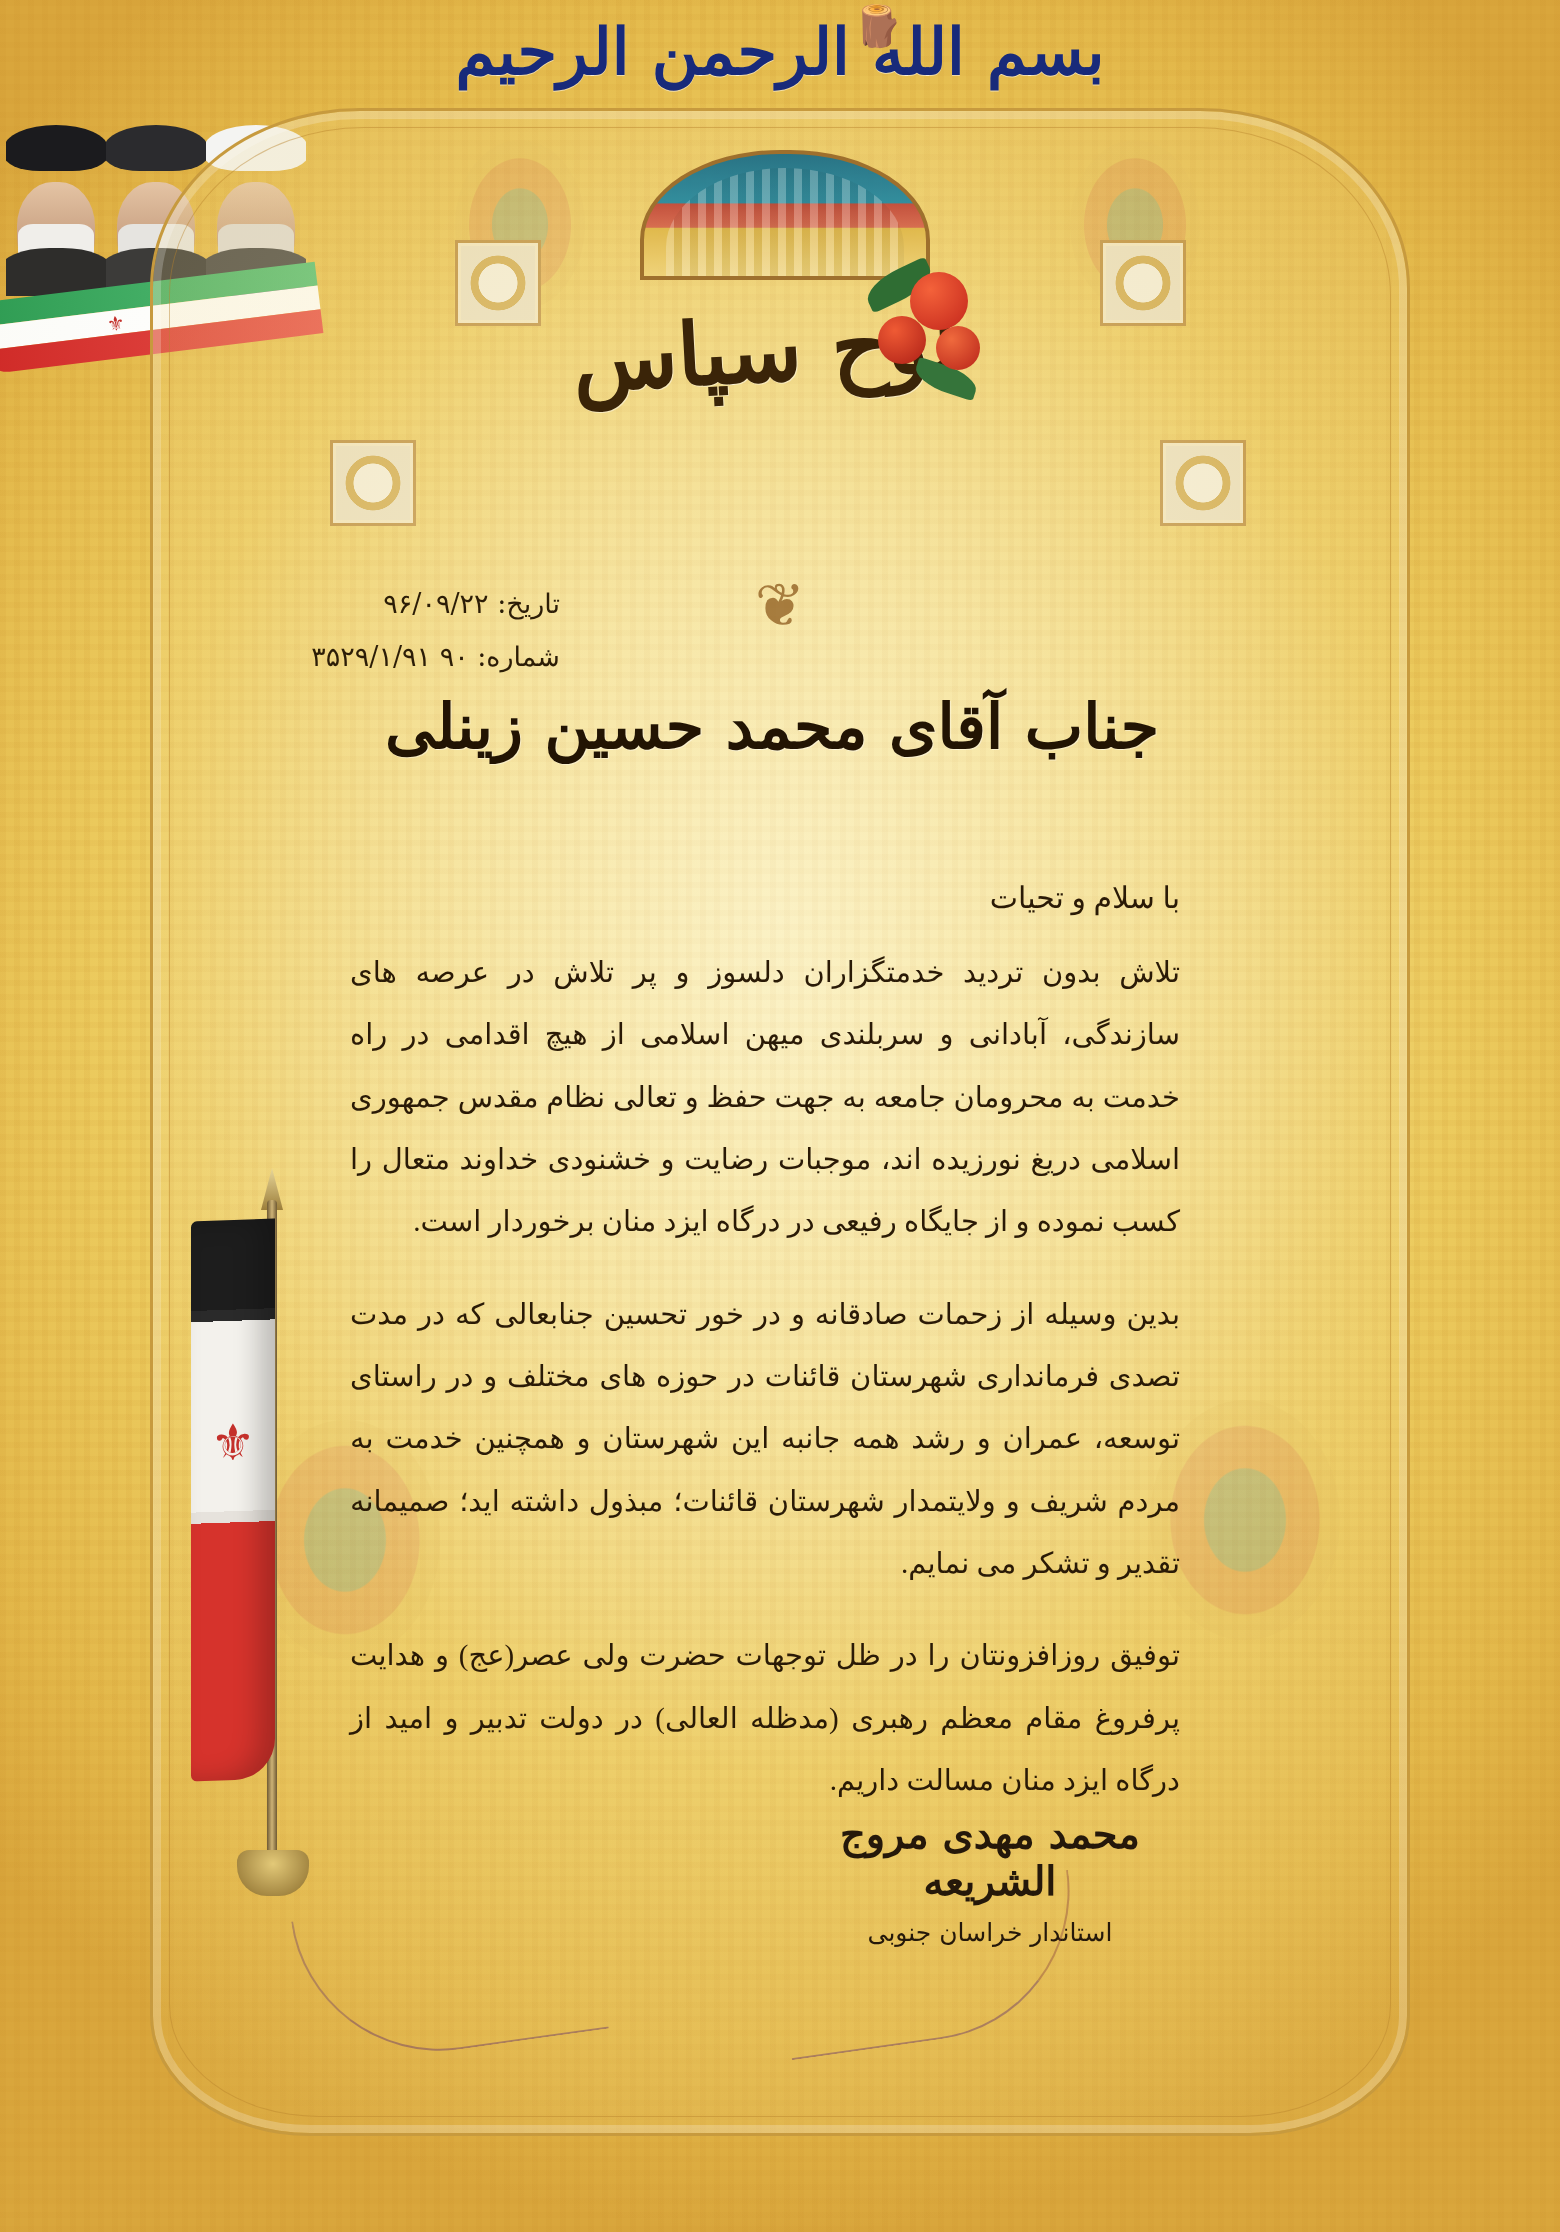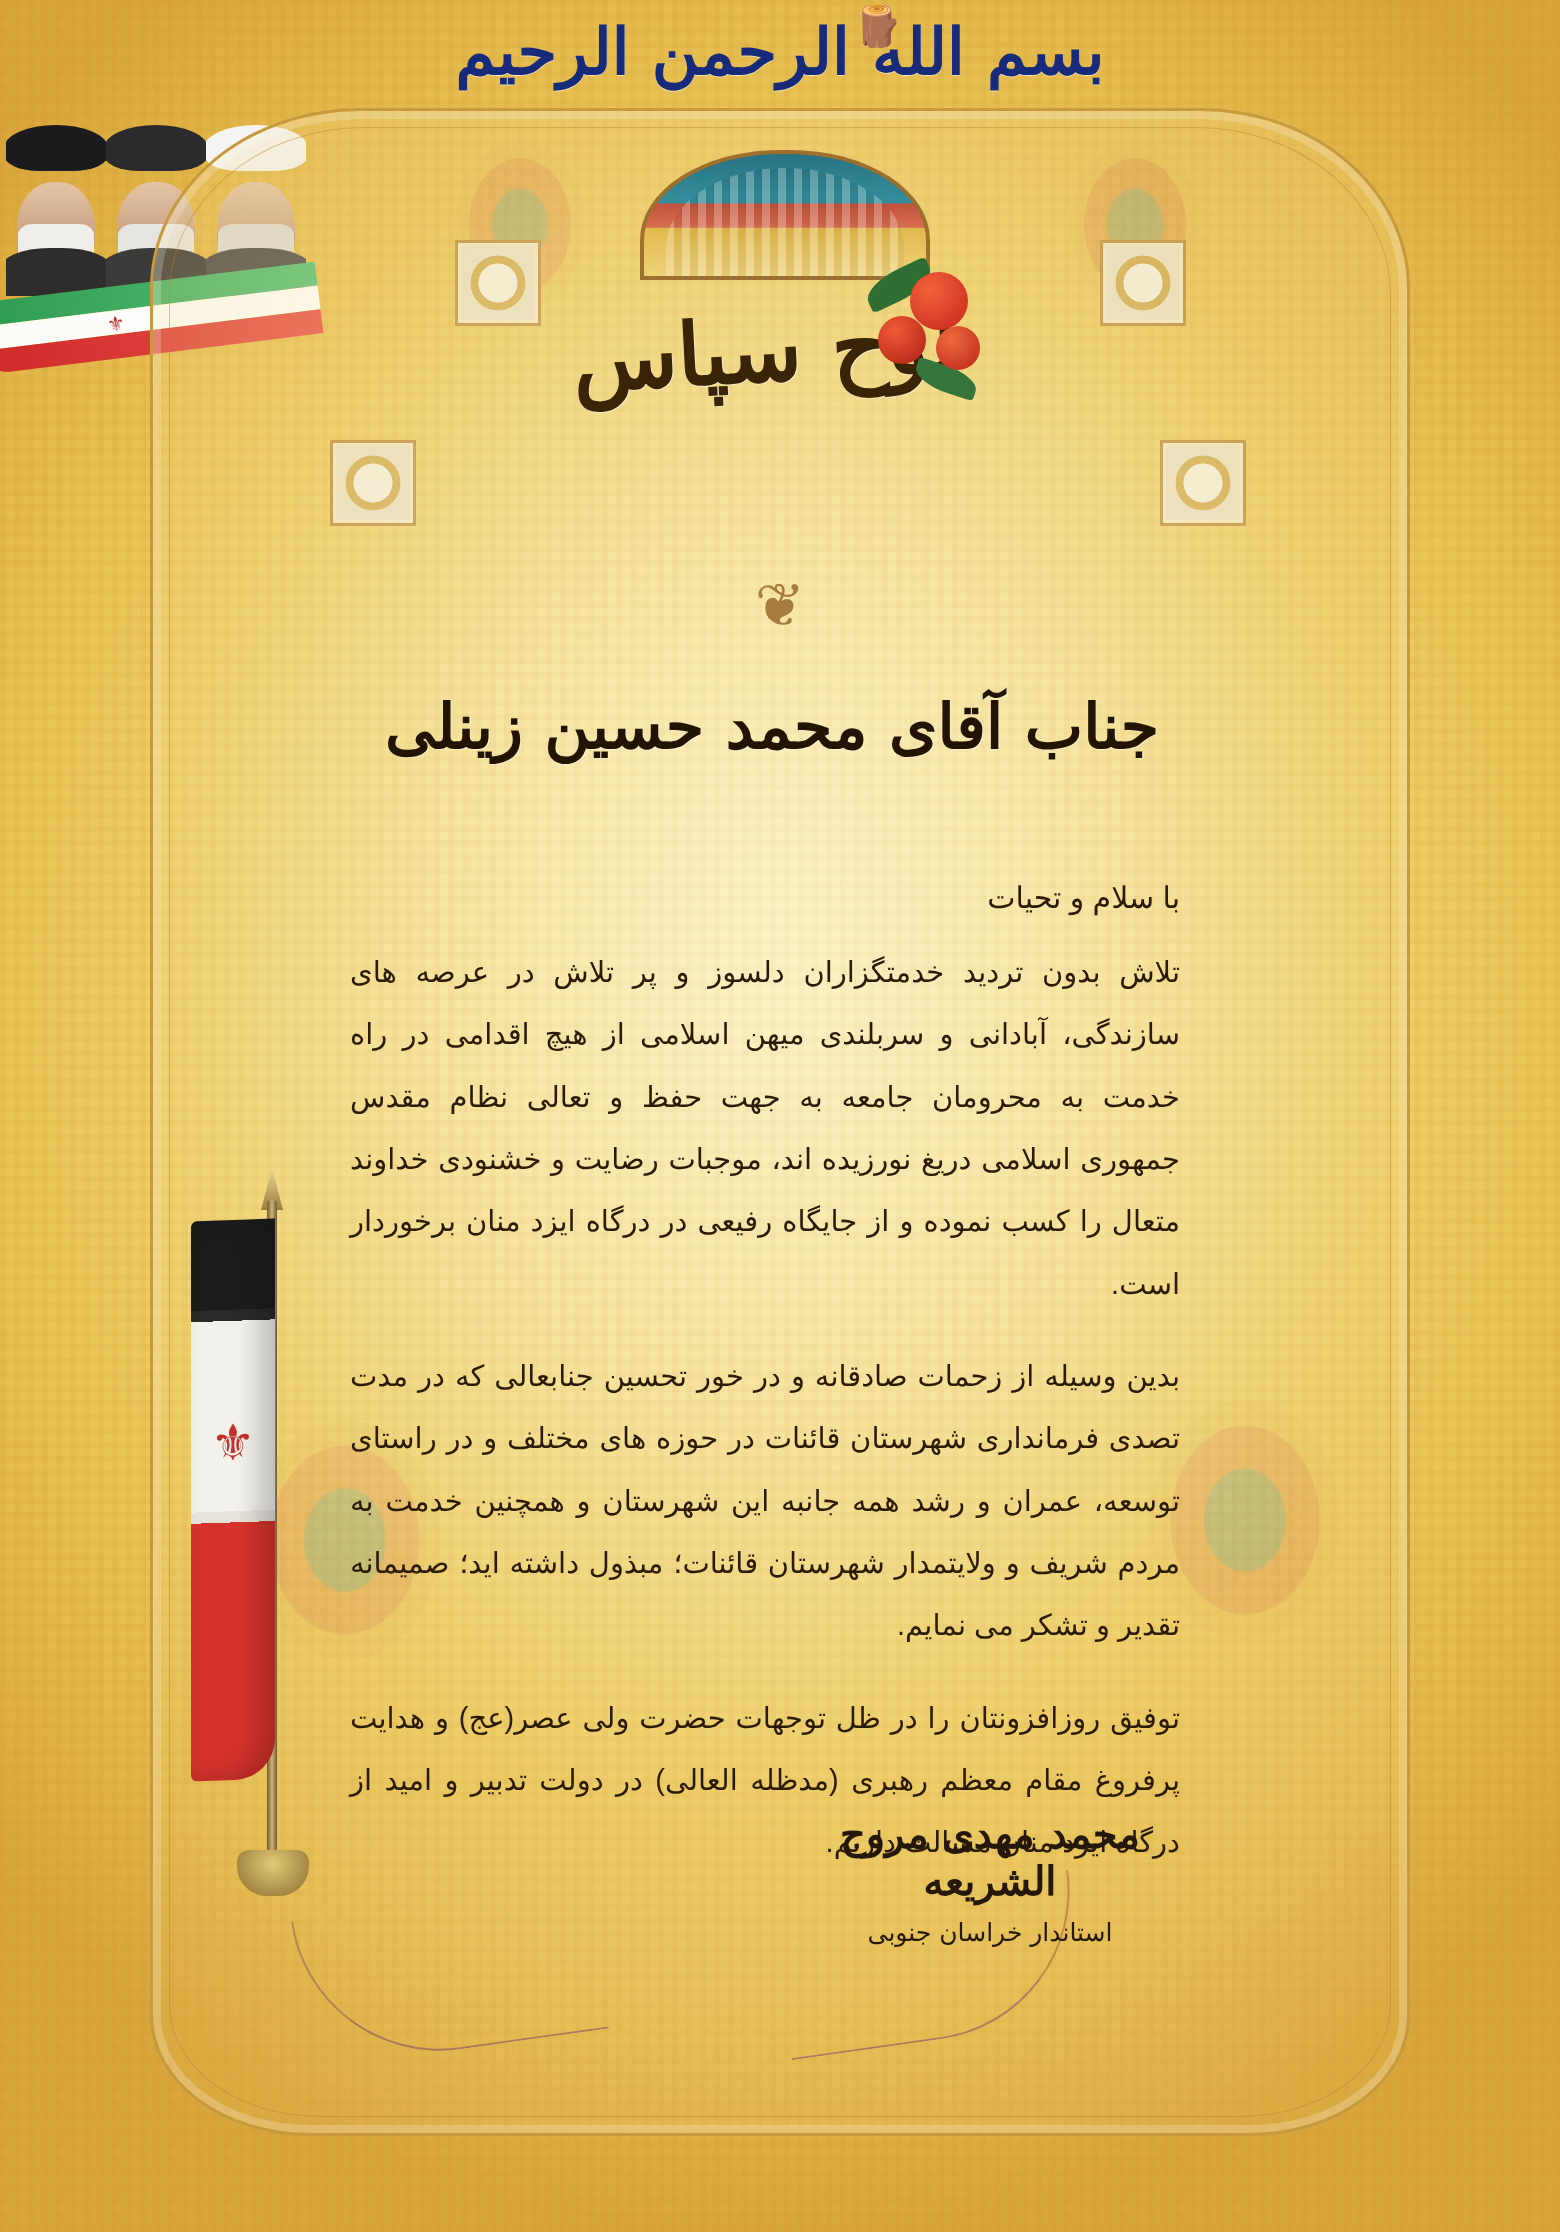--- a/index.html
+++ b/index.html
@@ -293,21 +293,21 @@
   }
 
   
   .body-text {
     position: absolute;
     top: 880px;
     right: 380px;
     width: 830px;
     direction: rtl;
     text-align: right;
-    font-family: Liberation Sans, sans-serif;
+    font-family: Liberation Serif, serif;
     color: #2a1a06;
   }
   .salutation {
     font-size: 30px;
     margin-bottom: 26px;
   }
   .para {
     font-size: 29px;
     line-height: 2.15;
     margin-bottom: 30px;
@@ -487,20 +487,30 @@
   <div class="flower">
     <div class="leaf1"></div>
     <div class="leaf2"></div>
     <div class="petal r1"></div>
     <div class="petal r2"></div>
     <div class="petal r3"></div>
   </div>
 
   <div class="ornament">❦</div>
 
+  <div class="meta">
+    <div>
+      <span>تاریخ:</span>
+      <span>۹۶/۰۹/۲۲</span>
+    </div>
+    <div>
+      <span>شماره:</span>
+      <span>۹۰ ۳۵۲۹/۱/۹۱</span>
+    </div>
+  </div>
 
   <div class="recipient">جناب آقای محمد حسین زینلی</div>
 
   <div class="body-text">
     <div class="salutation">با سلام و تحیات</div>
     <div class="para">تلاش بدون تردید خدمتگزاران دلسوز و پر تلاش در عرصه های سازندگی، آبادانی و سربلندی میهن اسلامی از هیچ اقدامی در راه خدمت به محرومان جامعه به جهت حفظ و تعالی نظام مقدس جمهوری اسلامی دریغ نورزیده اند، موجبات رضایت و خشنودی خداوند متعال را کسب نموده و از جایگاه رفیعی در درگاه ایزد منان برخوردار است.</div>
     <div class="para">بدین وسیله از زحمات صادقانه و در خور تحسین جنابعالی که در مدت تصدی فرمانداری شهرستان قائنات در حوزه های مختلف و در راستای توسعه، عمران و رشد همه جانبه این شهرستان و همچنین خدمت به مردم شریف و ولایتمدار شهرستان قائنات؛ مبذول داشته اید؛ صمیمانه تقدیر و تشکر می نمایم.</div>
     <div class="para">توفیق روزافزونتان را در ظل توجهات حضرت ولی عصر(عج) و هدایت پرفروغ مقام معظم رهبری (مدظله العالی) در دولت تدبیر و امید از درگاه ایزد منان مسالت داریم.</div>
   </div>
 

